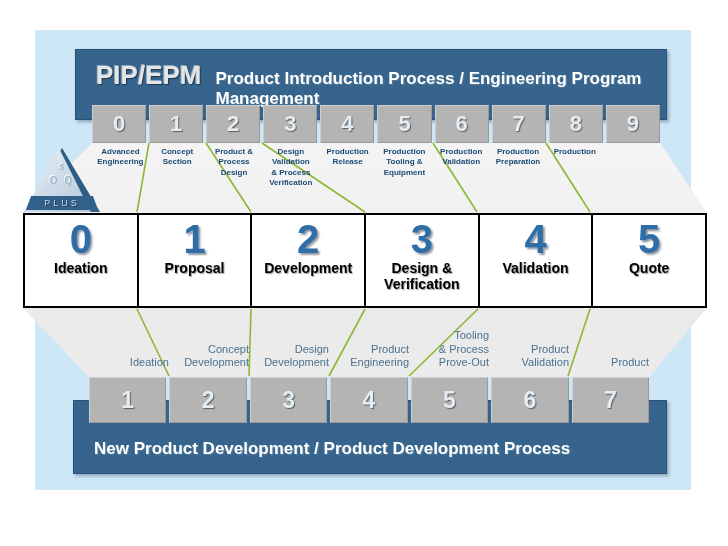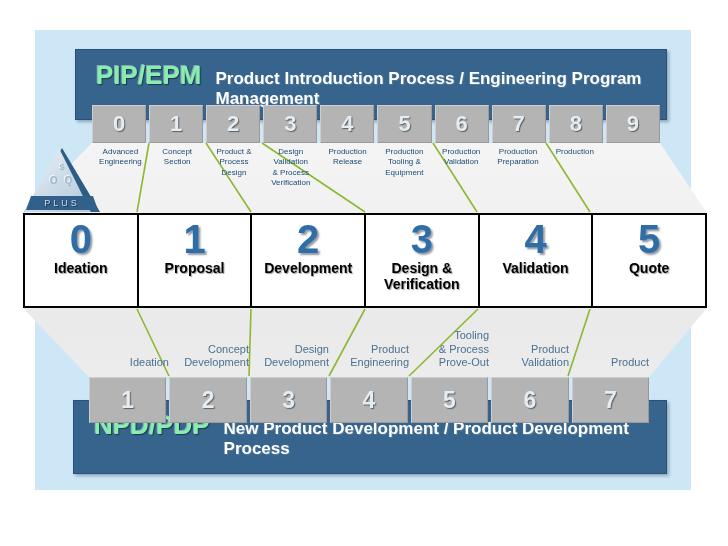--- a/index.html
+++ b/index.html
@@ -7,21 +7,21 @@
          font-family:"Liberation Sans","DejaVu Sans",sans-serif;}
   .abs{position:absolute;}
 
   
   .blue-panel{left:35px;top:30px;width:656px;height:460px;background:#cde7f7;z-index:1;}
   .banner{background:#36648c;border:1px solid #2b5076;box-shadow:2px 2px 3px rgba(30,50,75,.35);z-index:2;}
   .banner-top{left:75px;top:49px;width:590px;height:69px;display:flex;align-items:center;}
   .banner-bottom{left:73px;top:400px;width:592px;height:72px;display:flex;align-items:flex-end;}
   .banner-inner{display:flex;align-items:baseline;gap:14px;padding:0 0 14px 20px;}
   .banner-top .banner-inner{padding:0 0 0 20px;}
-  .banner-title{font-size:26px;font-weight:bold;color:#86efac;letter-spacing:0px;
+  .banner-title{font-size:26px;font-weight:bold;color:#e5e5e5;letter-spacing:0px;
                 text-shadow:-1px -1px 0 rgba(205,220,235,.55),1px 1px 1px rgba(0,0,0,.45);}
   .banner-sub{font-size:17px;font-weight:bold;color:#ffffff;
               text-shadow:1px 1px 1px rgba(255,255,255,.15);}
 
   
   .trap{left:0;top:0;width:728px;height:546px;z-index:3;}
   .trap-top{background:linear-gradient(180deg,#fbfbfb 0%,#e9e9e9 70%,#dedede 100%);
             clip-path:polygon(92px 143px,660px 143px,707px 213px,23px 213px);}
   .trap-bottom{background:linear-gradient(180deg,#efefef 0%,#eaeaea 60%,#f3f3f3 100%);
                clip-path:polygon(23px 308px,707px 308px,649px 377px,89px 377px);}
@@ -33,21 +33,21 @@
   .pip-row{left:92px;top:105px;width:568px;height:38px;display:grid;
            grid-template-columns:repeat(10,1fr);gap:3px;z-index:5;}
   .gray-box{background:#b4b4b4;display:flex;align-items:center;justify-content:center;
             box-shadow:inset 1px 1px 0 rgba(255,255,255,.35),inset -1px -1px 0 rgba(0,0,0,.15);}
   .gray-num{font-weight:bold;color:#e4edf4;text-shadow:1px 1px 1px rgba(80,80,80,.85);}
   .pip-row .gray-num{font-size:22px;}
 
   
   .pip-labels{left:92px;top:147px;width:568px;height:62px;display:grid;
               grid-template-columns:repeat(10,1fr);z-index:5;}
-  .pip-label{font-size:8px;font-weight:normal;color:#1b4a75;text-align:center;
+  .pip-label{font-size:8px;font-weight:bold;color:#1b4a75;text-align:center;
              line-height:1.3;white-space:pre-line;}
 
   
   .gate-row{left:23px;top:213px;width:684px;height:95px;display:flex;z-index:6;}
   .gate-box{flex:1;background:#fff;border:2px solid #000;margin-left:-2px;
             display:flex;flex-direction:column;align-items:center;justify-content:flex-start;}
   .gate-box:first-child{margin-left:0;}
   .gate-num{font-size:40px;font-weight:bold;color:#2f6da7;line-height:1.05;margin-top:3px;
             text-shadow:2px 2px 2px rgba(100,110,125,.7);}
   .gate-label{font-size:14px;font-weight:bold;color:#000;text-align:center;line-height:1.15;
@@ -88,21 +88,20 @@
 
   <div class="abs banner banner-top">
     <div class="banner-inner">
       <span class="banner-title">PIP/EPM</span>
       <span class="banner-sub">Product Introduction Process / Engineering Program Management</span>
     </div>
   </div>
 
   <div class="abs banner banner-bottom">
     <div class="banner-inner">
-      <span class="banner-title">NPD/PDP</span>
       <span class="banner-sub">New Product Development / Product Development Process</span>
     </div>
   </div>
 
   <div class="abs trap trap-top"></div>
   <div class="abs trap trap-bottom"></div>
 
   <svg class="connectors" width="728" height="546">
     <line class="conn" x1="149" y1="143" x2="137" y2="212"></line>
     <line class="conn" x1="206" y1="143" x2="251" y2="212"></line>

